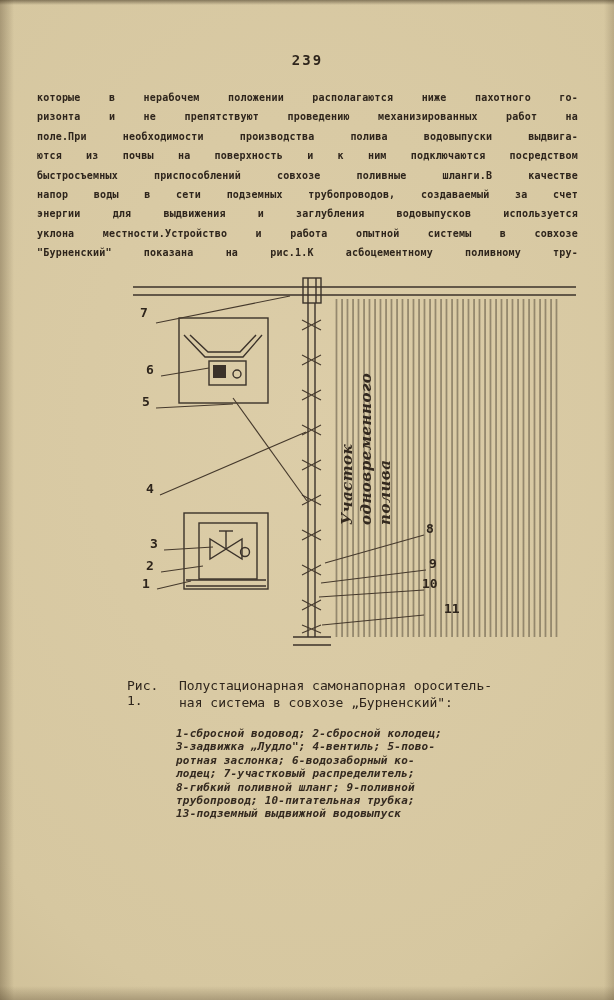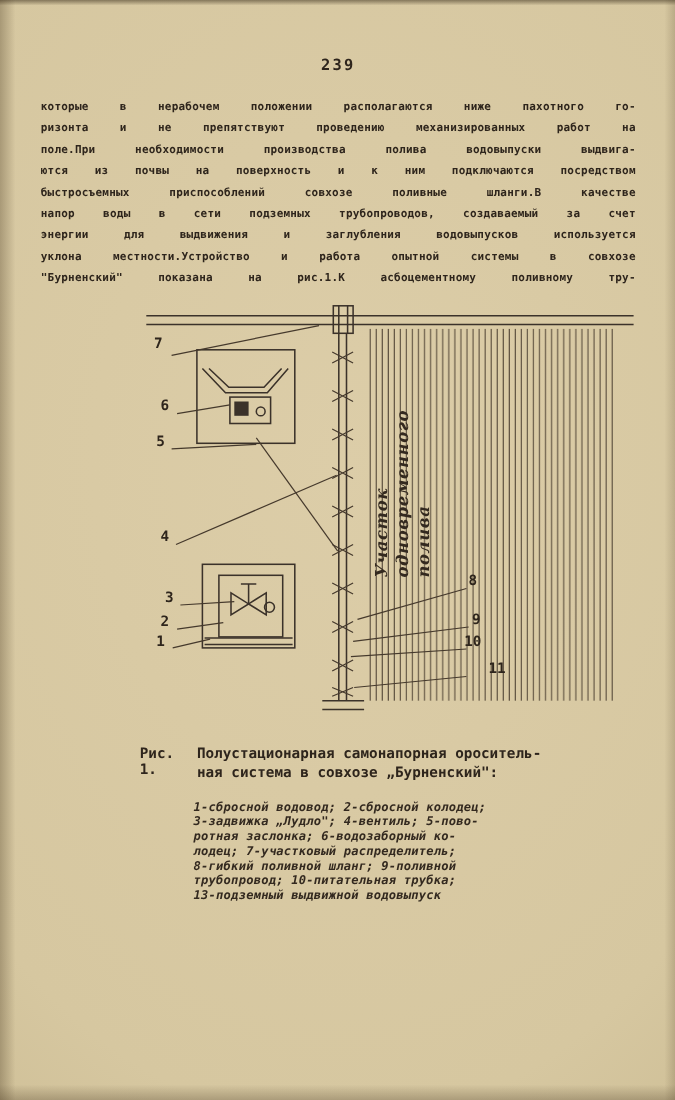--- a/index.html
+++ b/index.html
@@ -40,21 +40,21 @@
     font-family: "DejaVu Sans Mono", monospace;
   }
   .field-label {
     position: absolute; left: 338px; top: 250px; width: 175px;
     transform: rotate(-90deg); transform-origin: 0 0;
     font-family: "DejaVu Serif", serif; font-style: italic; font-weight: 700;
     font-size: 15px; line-height: 19px; color: #33291f; letter-spacing: 0.5px;
   }
   .caption {
     position: absolute; left: 127px; top: 678px; width: 440px;
-    display: flex; font-size: 13px; font-weight: 700;
+    display: flex; font-size: 13px; font-weight: 400;
   }
   .caption .cap-label { width: 52px; flex: none; }
   .caption .cap-lines { line-height: 16.5px; }
   .legend {
     position: absolute; left: 176px; top: 727px; width: 300px;
     font-size: 11px; font-weight: 700; font-style: italic; line-height: 13.4px;
     letter-spacing: 0.2px; color: #33291f;
   }
 </style>
 </head>

